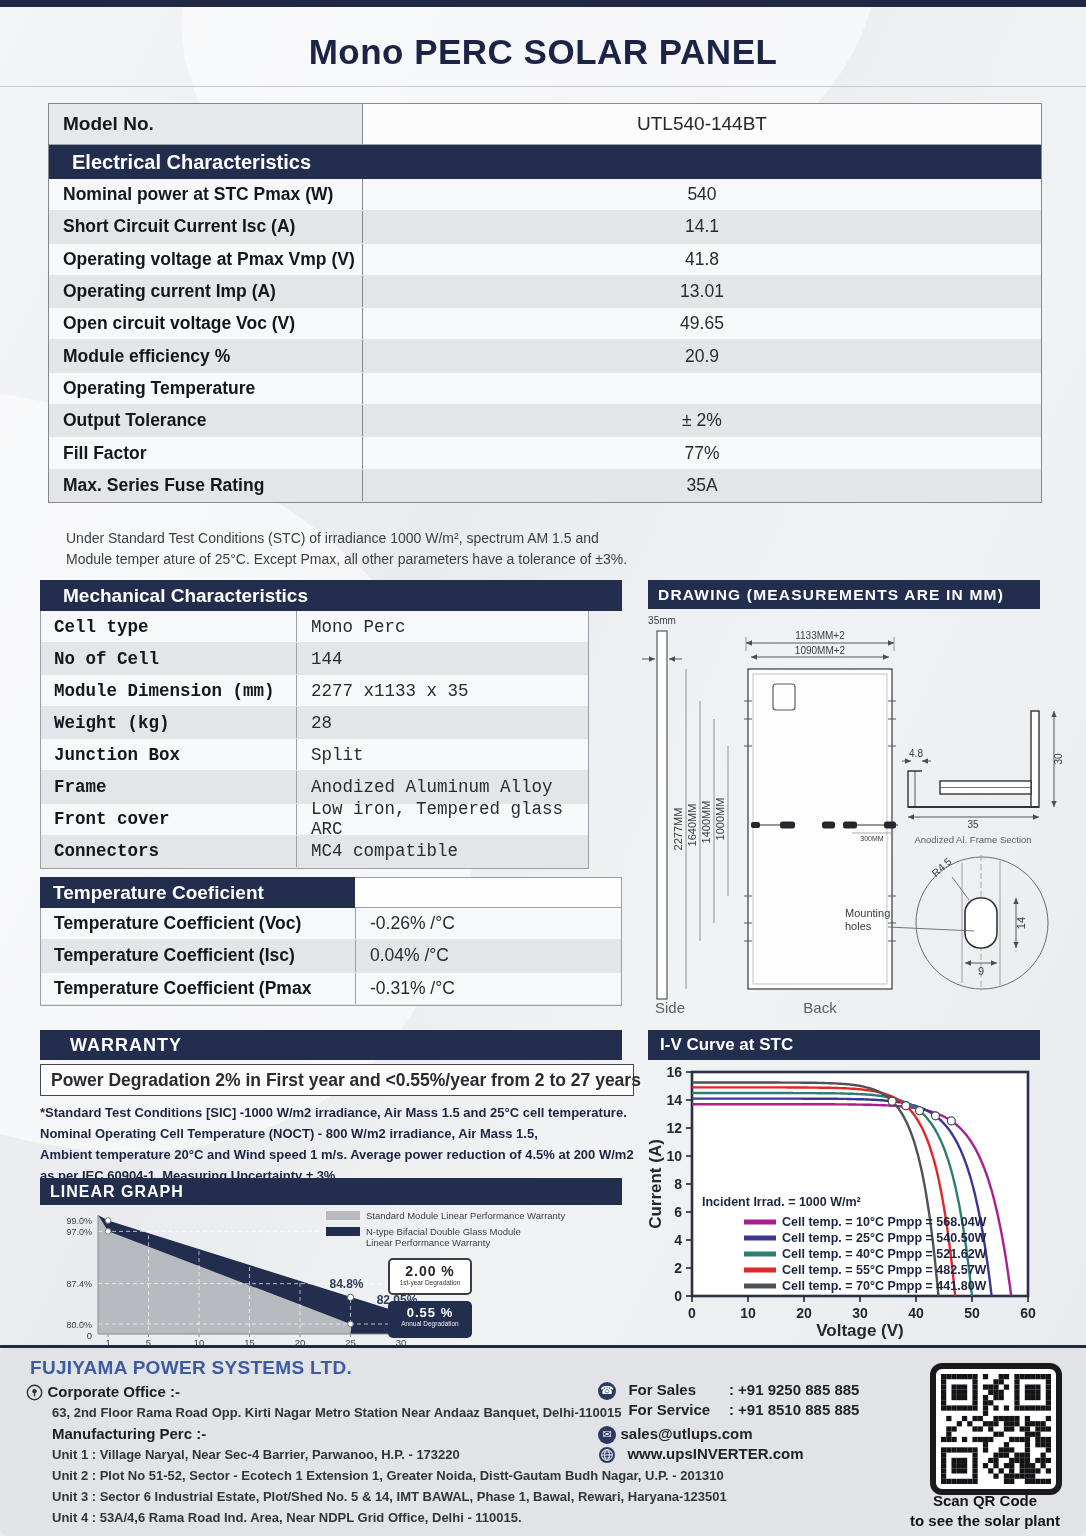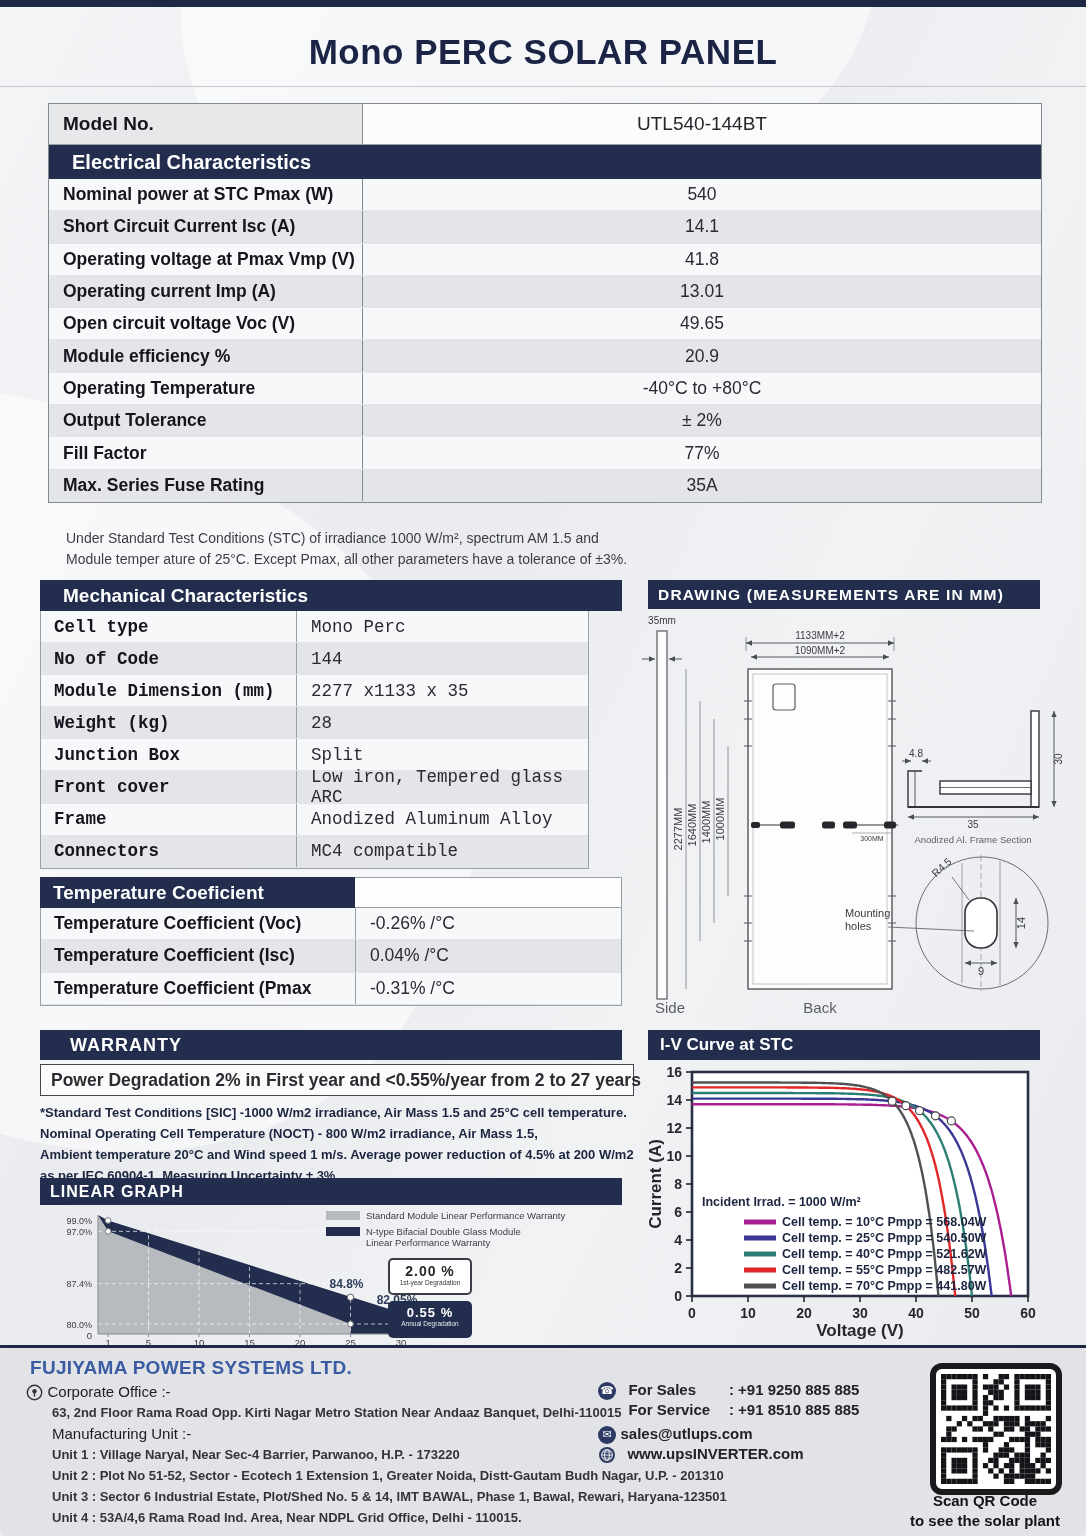--- a/index.html
+++ b/index.html
@@ -75,21 +75,21 @@
   .ivleg-t{font-size:12.5px;font-weight:bold;fill:#1c2540;font-family:"Liberation Sans",sans-serif;}
   .ivleg{font-size:12.5px;font-weight:bold;fill:#1c2540;font-family:"Liberation Sans",sans-serif;}
   .lgt{font-size:9.5px;fill:#3a3c42;font-family:"Liberation Sans",sans-serif;}
   .lga{font-size:12px;font-weight:bold;fill:#2e3d5c;font-family:"Liberation Sans",sans-serif;}
   .dtext{font-size:10px;fill:#3a3c42;font-family:"Liberation Sans",sans-serif;}
   .dcap{font-size:15px;fill:#5a5d63;font-family:"Liberation Sans",sans-serif;}
   
   .footer{position:absolute;left:0;top:1345px;width:1086px;height:191px;background:#e1e3e7;border-radius:8px;}
   .footer-line{position:absolute;left:0;top:0;width:1086px;height:3px;background:#1f2946;}
   .company{position:absolute;left:30px;top:12px;font-size:19px;font-weight:bold;color:#3b5ca3;letter-spacing:.3px;}
-  .f-bold{font-weight:normal;color:#1d1d22;font-size:15px;}
+  .f-bold{font-weight:bold;color:#1d1d22;font-size:15px;}
   .f-addr{font-size:13px;font-weight:bold;color:#33343a;}
   .f-row{position:absolute;white-space:nowrap;}
   .cicon{display:inline-flex;width:18px;height:18px;border-radius:50%;background:#2c3a63;color:#fff;
     align-items:center;justify-content:center;font-size:11px;vertical-align:middle;}
   .contact{font-size:15px;font-weight:bold;color:#222228;}
   .qr-frame{position:absolute;left:930px;top:18px;width:110px;height:110px;background:#fff;border:6px solid #1a1a1d;
     border-radius:12px;padding:5px;box-sizing:content-box;}
   .qr-cap{position:absolute;left:890px;top:146px;width:190px;text-align:center;font-size:15px;font-weight:bold;color:#141418;line-height:1.35;}
 </style>
 </head>
@@ -128,21 +128,20 @@
         <div class="srow">
           <div class="elab">Open circuit voltage Voc (V)</div>
           <div class="eval">49.65</div>
         </div>
         <div class="srow">
           <div class="elab">Module efficiency %</div>
           <div class="eval">20.9</div>
         </div>
         <div class="srow">
           <div class="elab">Operating Temperature</div>
-          <div class="eval">-40°C to +80°C</div>
         </div>
         <div class="srow">
           <div class="elab">Output Tolerance</div>
           <div class="eval">± 2%</div>
         </div>
         <div class="srow">
           <div class="elab">Fill Factor</div>
           <div class="eval">77%</div>
         </div>
         <div class="srow">
@@ -157,42 +156,42 @@
   </div>
 
   <div class="mech-bar secbar" style="font-size:19px;">Mechanical Characteristics</div>
   <div class="mech">
     <div id="mech-rows">
         <div class="srow">
           <div class="hlab">Cell type</div>
           <div class="hval">Mono Perc</div>
         </div>
         <div class="srow">
-          <div class="hlab">No of Code</div>
+          <div class="hlab">No of Cell</div>
           <div class="hval">144</div>
         </div>
         <div class="srow">
           <div class="hlab">Module Dimension (mm)</div>
           <div class="hval">2277 x1133 x 35</div>
         </div>
         <div class="srow">
           <div class="hlab">Weight (kg)</div>
           <div class="hval">28</div>
         </div>
         <div class="srow">
           <div class="hlab">Junction Box</div>
           <div class="hval">Split</div>
         </div>
         <div class="srow">
+          <div class="hlab">Frame</div>
+          <div class="hval">Anodized Aluminum Alloy</div>
+        </div>
+        <div class="srow">
           <div class="hlab">Front cover</div>
           <div class="hval">Low iron, Tempered glass ARC</div>
-        </div>
-        <div class="srow">
-          <div class="hlab">Frame</div>
-          <div class="hval">Anodized Aluminum Alloy</div>
         </div>
         <div class="srow">
           <div class="hlab">Connectors</div>
           <div class="hval">MC4 compatible</div>
         </div>
       </div>
   </div>
 
   <div class="temp-head">
     <div class="tbar">Temperature Coeficient</div>
@@ -450,21 +449,21 @@
     <div class="company">FUJIYAMA POWER SYSTEMS LTD.</div>
     <div class="f-row" style="left:26px;top:38px;">
       <svg width="17" height="17" viewBox="0 0 17 17" style="vertical-align:middle">
         <circle cx="8.5" cy="8.5" r="7.2" fill="none" stroke="#33343a" stroke-width="1.4"></circle>
         <circle cx="8.5" cy="7.2" r="2.2" fill="#33343a"></circle>
         <path d="M8.5 9 L8.5 12.6" stroke="#33343a" stroke-width="1.4"></path>
       </svg>
       <span class="f-bold">Corporate Office :-</span>
     </div>
     <div class="f-row f-addr" style="left:52px;top:60px;text-align:right;">63, 2nd Floor Rama Road Opp. Kirti Nagar Metro Station Near Andaaz Banquet,  Delhi-110015</div>
-    <div class="f-row f-bold" style="left:52px;top:80px;">Manufacturing Unit :-</div>
+    <div class="f-row f-bold" style="left:52px;top:80px;">Manufacturing Perc :-</div>
     <div class="f-row f-addr" style="left:52px;top:102px;">Unit 1 : Village Naryal, Near Sec-4 Barrier, Parwanoo, H.P. - 173220</div>
     <div class="f-row f-addr" style="left:52px;top:123px;">Unit 2 : Plot No 51-52, Sector - Ecotech 1 Extension 1, Greater Noida, Distt-Gautam Budh Nagar, U.P. - 201310</div>
     <div class="f-row f-addr" style="left:52px;top:144px;">Unit 3 : Sector 6 Industrial Estate, Plot/Shed No. 5 &amp; 14, IMT BAWAL, Phase 1, Bawal, Rewari, Haryana-123501</div>
     <div class="f-row f-addr" style="left:52px;top:165px;">Unit 4 : 53A/4,6 Rama Road Ind. Area, Near NDPL Grid Office, Delhi - 110015.</div>
 
     <div class="f-row" style="left:598px;top:36px;">
       <span class="cicon">☎</span>
       <span class="contact" style="display:inline-block;width:96px;margin-left:8px;">For Sales</span>
       <span class="contact">:  +91 9250 885 885</span>
     </div>

